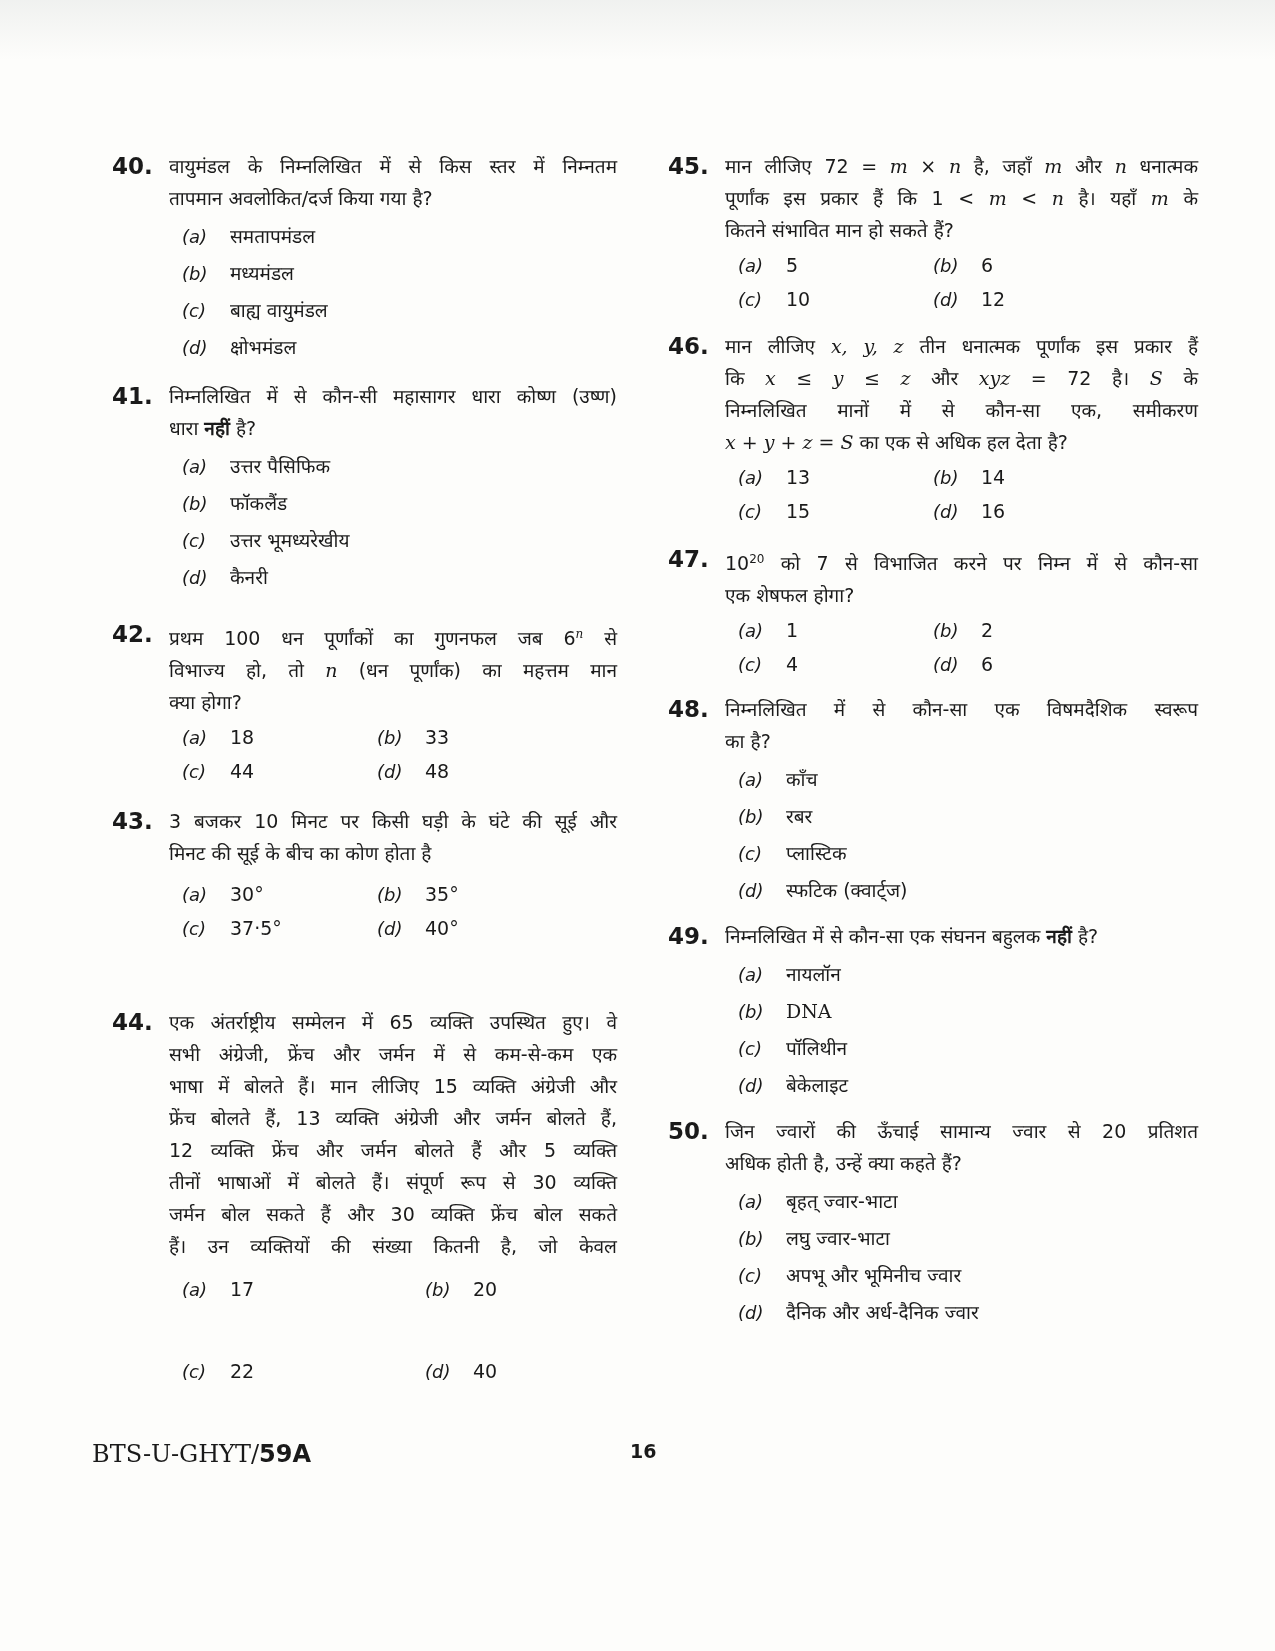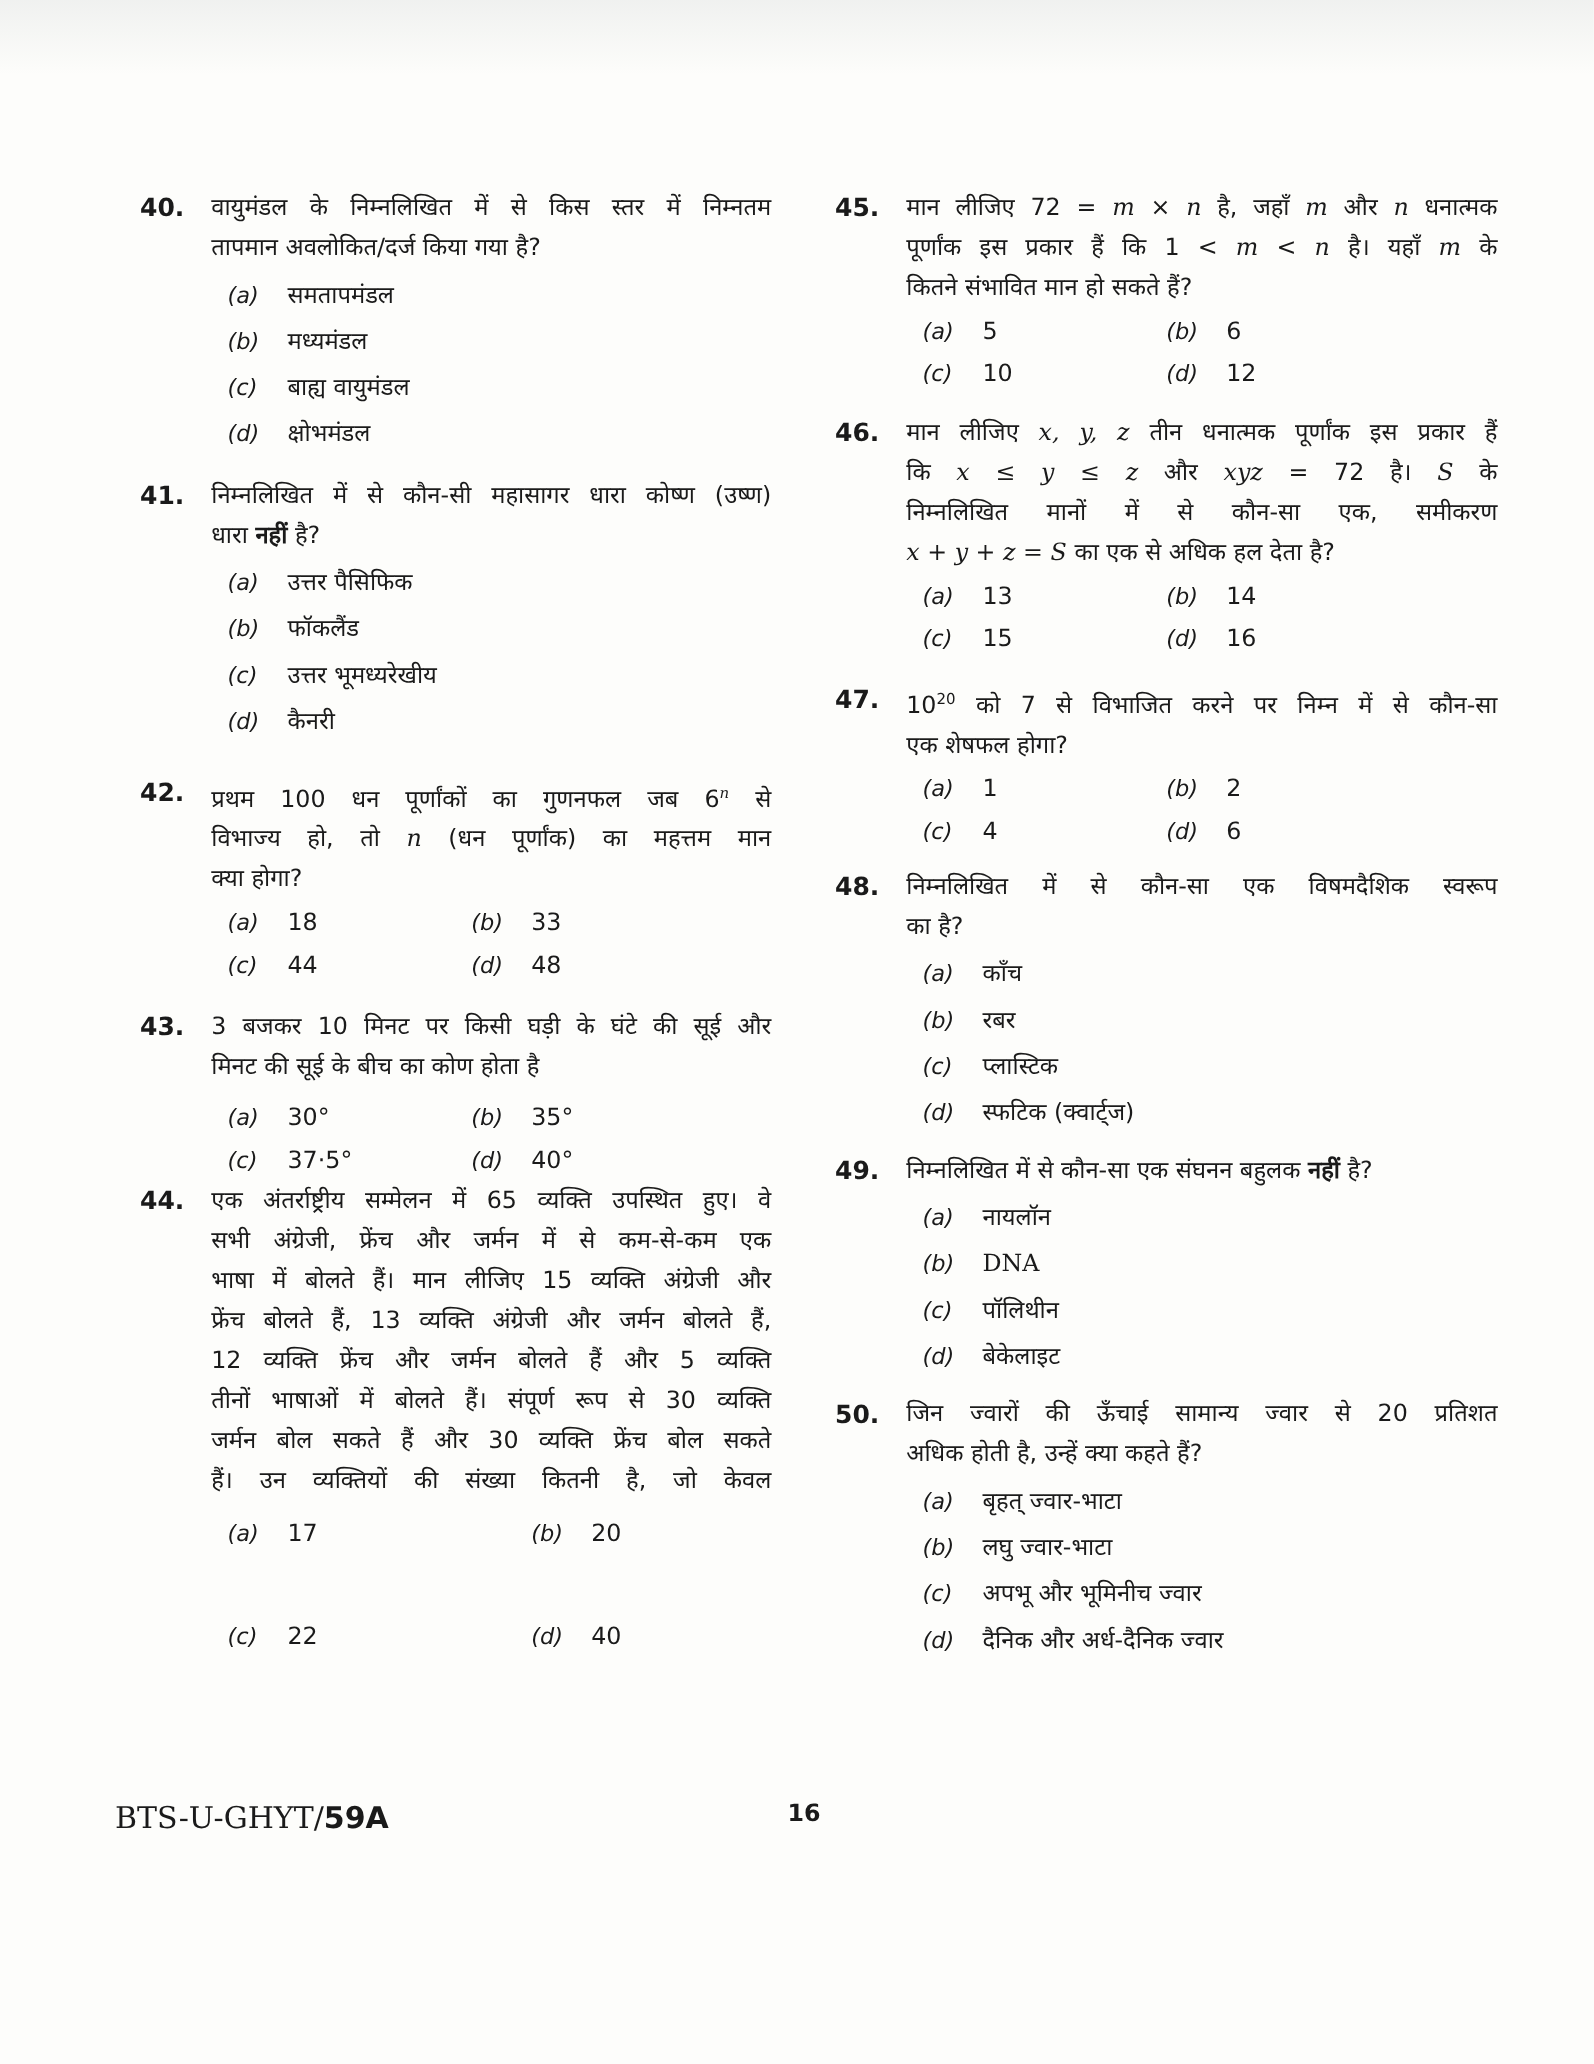--- a/index.html
+++ b/index.html
@@ -20,21 +20,21 @@
       position: absolute;
       top: 150px;
     }
     .col-left { left: 112px; width: 505px; }
     .col-right { left: 668px; width: 530px; }
 
     .question { position: absolute; left: 0; right: 0; }
     .q-num {
       position: absolute; left: 0; top: 0;
       font-family: "DejaVu Sans", sans-serif;
-      font-weight: bold; font-size: 20px; line-height: 32px;
+      font-weight: bold; font-size: 23px; line-height: 32px;
     }
     .q-text {
       margin-left: 57px;
       font-size: 19px;
       line-height: 32px;
       text-align: justify;
     }
     .q-text .ln { display: block; text-align: justify; text-align-last: justify; }
     .q-text .ln.last { text-align-last: left; }
     .q-text b { font-weight: bold; }
@@ -125,21 +125,21 @@
       <span class="ln last">मिनट की सूई के बीच का कोण होता है</span>
     </div>
     <div class="opts-grid" style="margin-top:8px;">
       <div class="opt-row"><span class="opt-label">(a)</span><span class="num">30°</span></div>
       <div class="opt-row"><span class="opt-label">(b)</span><span class="num">35°</span></div>
       <div class="opt-row"><span class="opt-label">(c)</span><span class="num">37·5°</span></div>
       <div class="opt-row"><span class="opt-label">(d)</span><span class="num">40°</span></div>
     </div>
   </div>
 
-  <div class="question" style="top:794px;">
+  <div class="question" style="top:856px;">
     <span class="q-num">44.</span>
     <div class="q-text">
       <span class="ln">एक अंतर्राष्ट्रीय सम्मेलन में 65 व्यक्ति उपस्थित हुए। वे</span>
       <span class="ln">सभी अंग्रेजी, फ्रेंच और जर्मन में से कम-से-कम एक</span>
       <span class="ln">भाषा में बोलते हैं। मान लीजिए 15 व्यक्ति अंग्रेजी और</span>
       <span class="ln">फ्रेंच बोलते हैं, 13 व्यक्ति अंग्रेजी और जर्मन बोलते हैं,</span>
       <span class="ln">12 व्यक्ति फ्रेंच और जर्मन बोलते हैं और 5 व्यक्ति</span>
       <span class="ln">तीनों भाषाओं में बोलते हैं। संपूर्ण रूप से 30 व्यक्ति</span>
       <span class="ln">जर्मन बोल सकते हैं और 30 व्यक्ति फ्रेंच बोल सकते</span>
       <span class="ln">हैं। उन व्यक्तियों की संख्या कितनी है, जो केवल</span>

